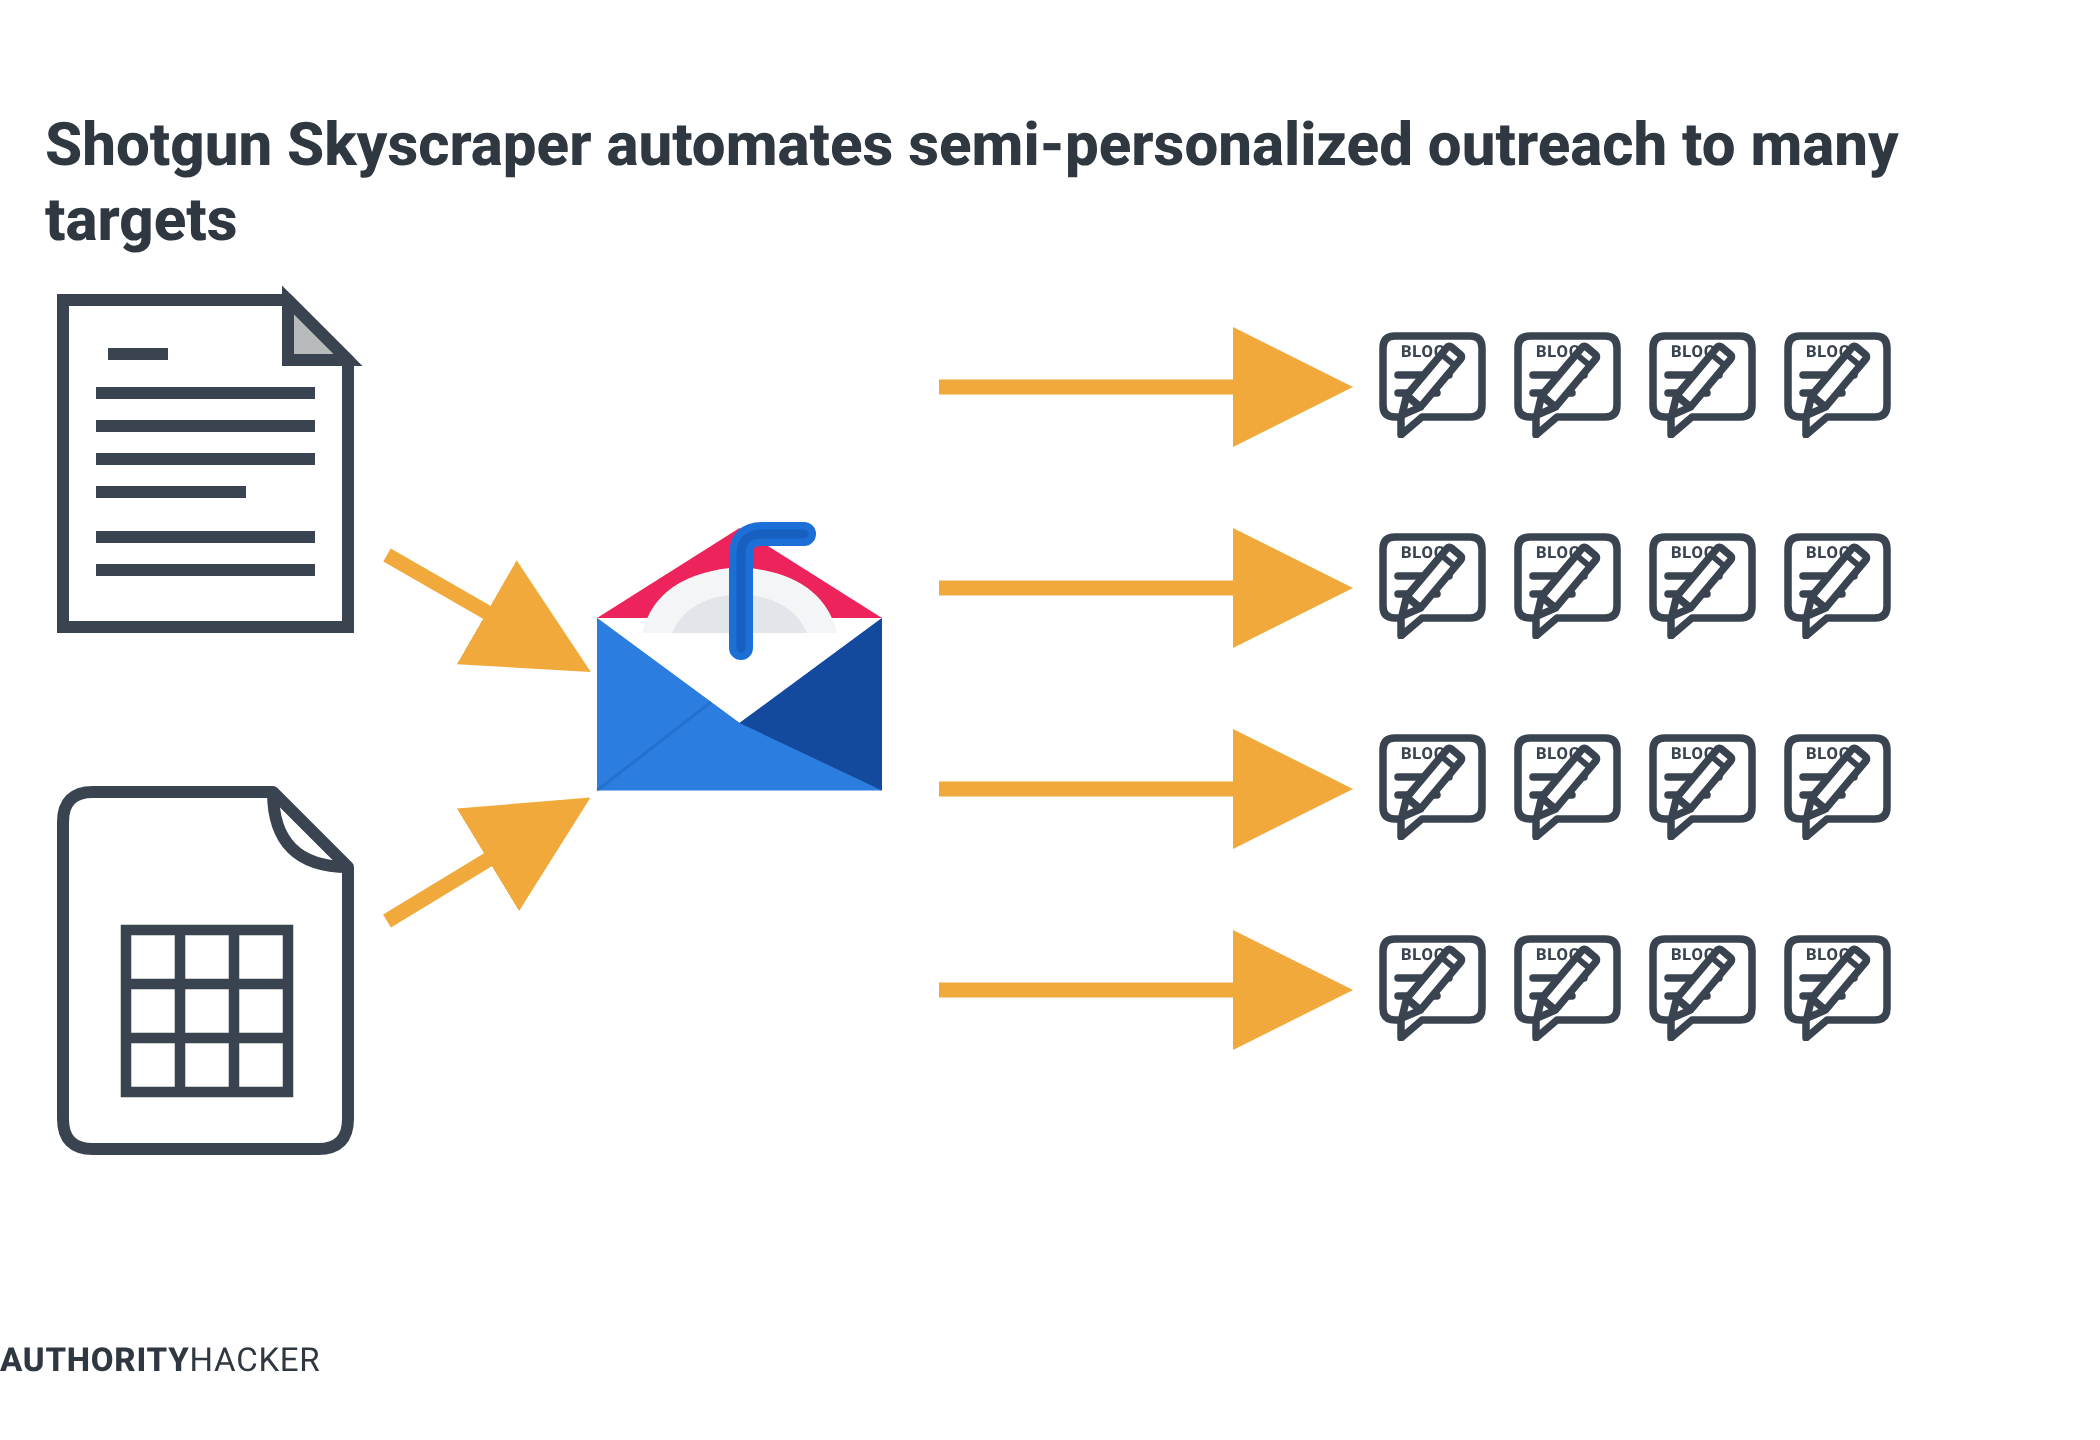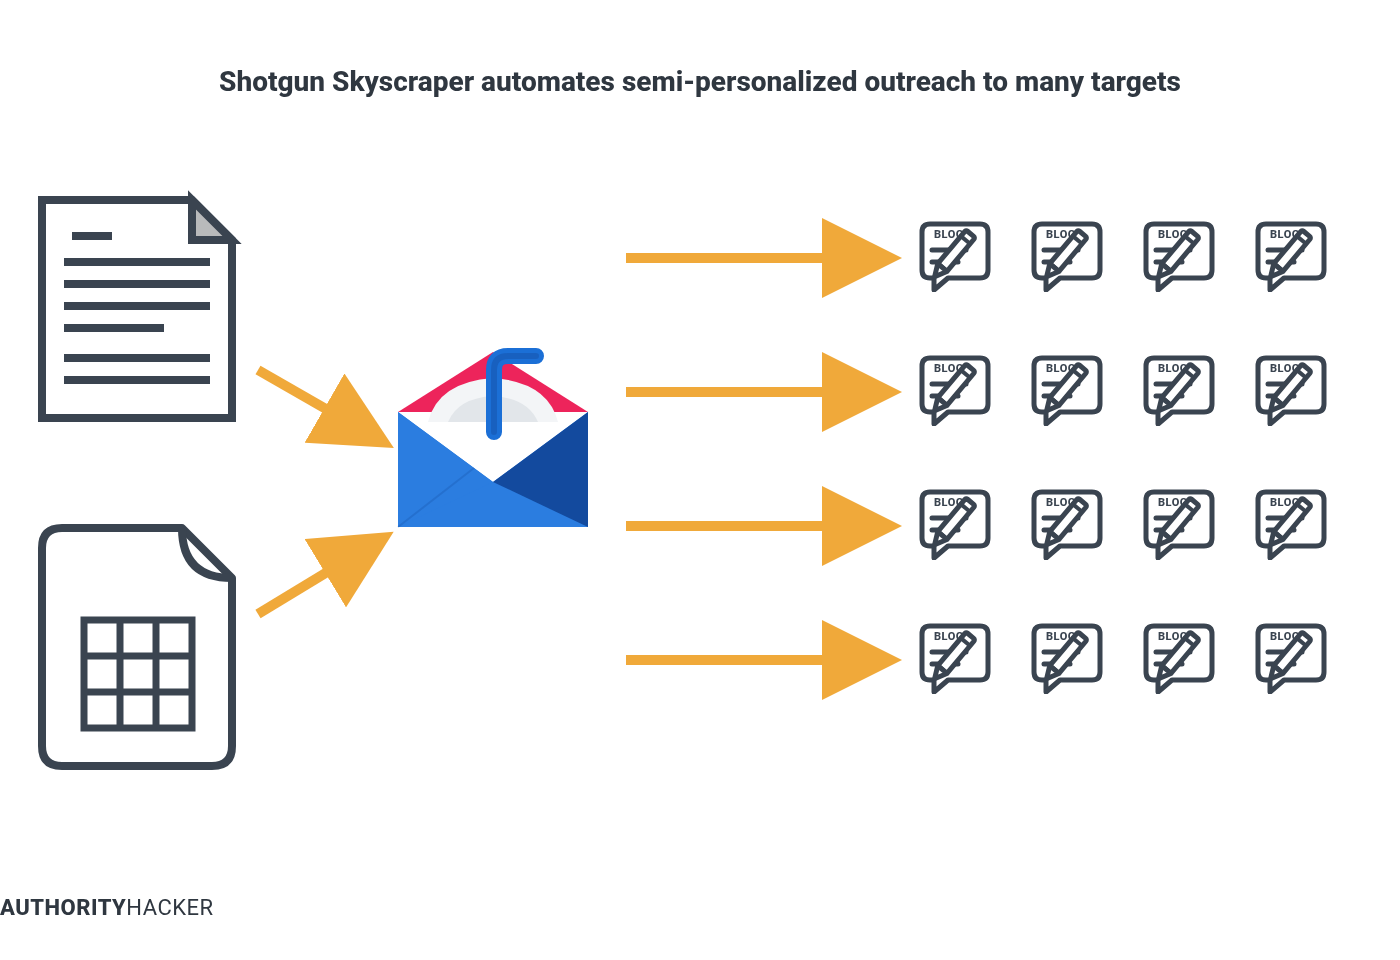--- a/index.html
+++ b/index.html
@@ -11,25 +11,26 @@
     font-family: -apple-system, BlinkMacSystemFont, "Segoe UI", Roboto, Helvetica, Arial, sans-serif;
     color: #2f3740;
     position: relative;
     overflow: hidden;
   }
   .title {
     position: absolute;
     top: 45px;
     left: 0;
     right: 0;
-    text-align: center;
-    font-size: 28px;
+    text-align: left;
+    font-size: 40px;
     font-weight: 800;
     line-height: 1.25;
     color: #2f3740;
+    padding-left: 30px;
   }
   .footer {
     position: absolute;
     bottom: 40px;
     left: 0;
     right: 0;
     font-size: 22px;
     letter-spacing: 0.5px;
     color: #2f3740;
   }
@@ -47,21 +48,20 @@
   .blog-rows {
     position: absolute;
     left: 918px;
     top: 220px;
     display: flex;
     flex-direction: column;
     gap: 62px;
   }
   .blog-row {
     display: flex;
-    gap: 22px;
   }
   .blog-item {
     position: relative;
     width: 90px;
     height: 72px;
   }
   .blog-item svg {
     position: absolute;
     top: 0; left: 0;
     width: 90px;

